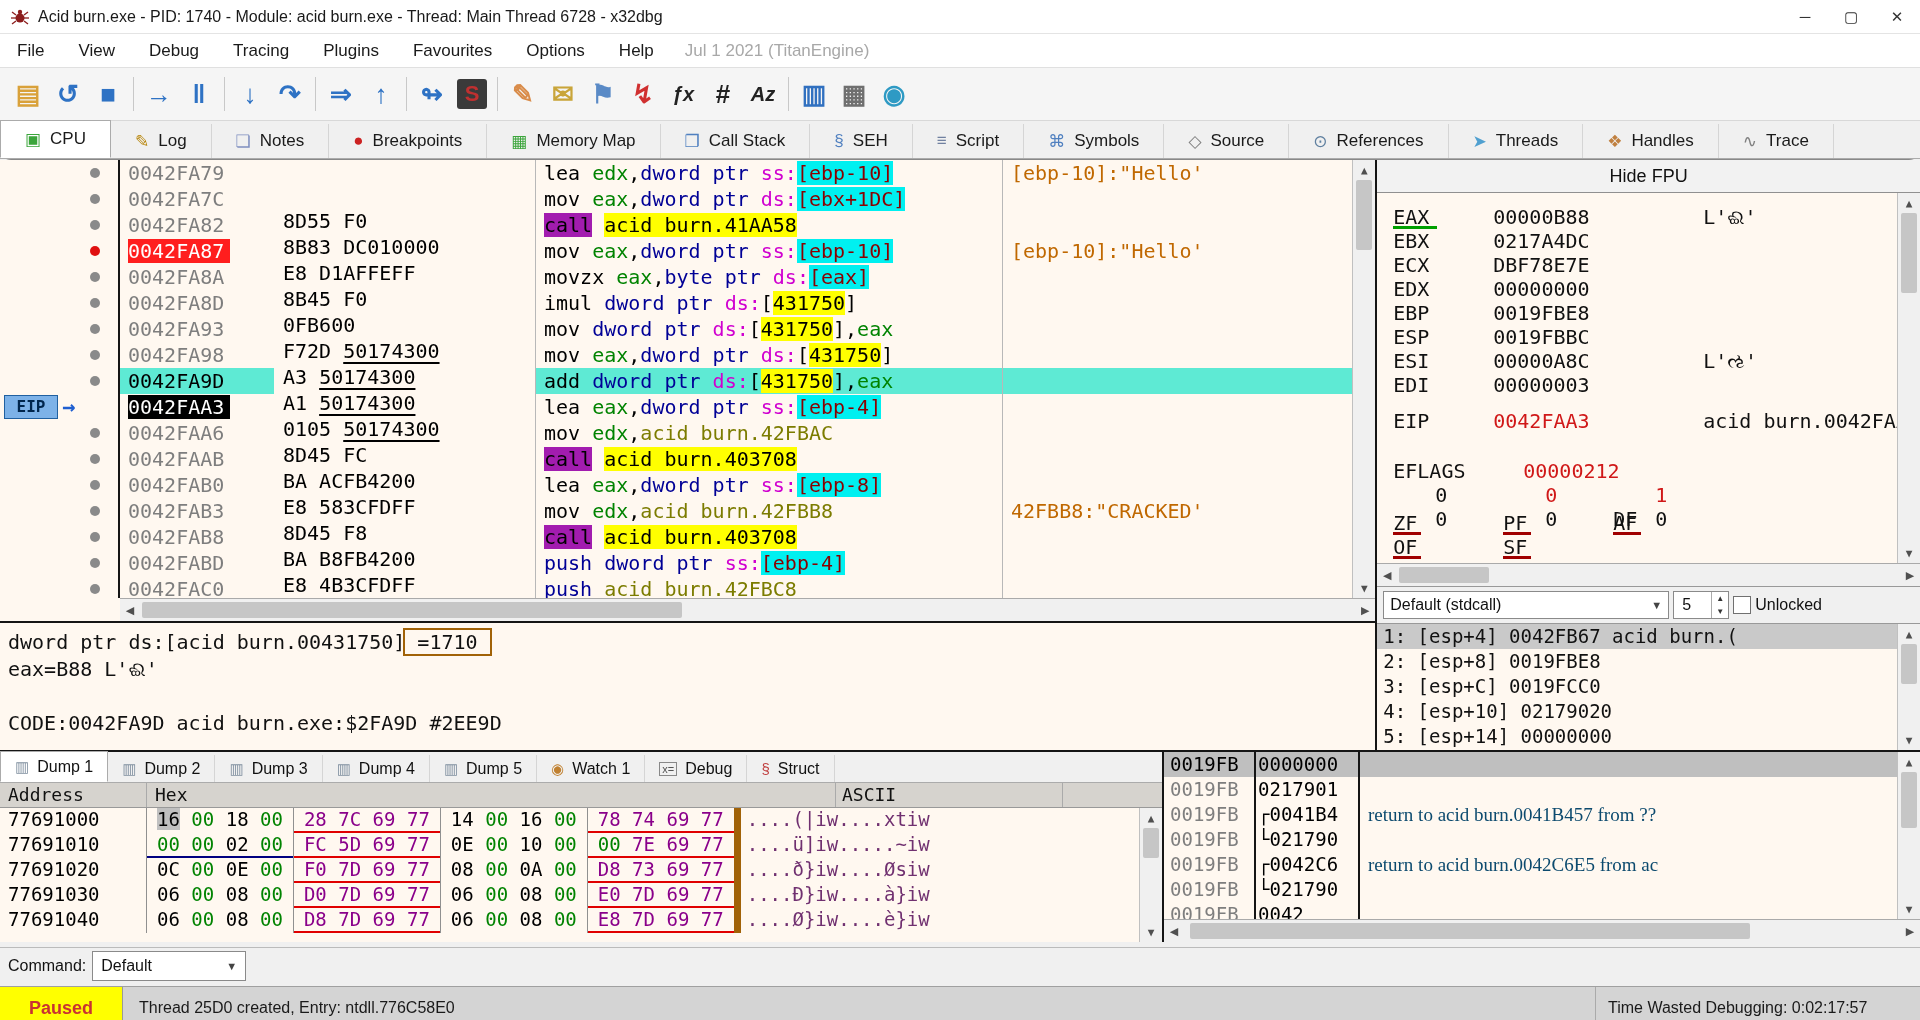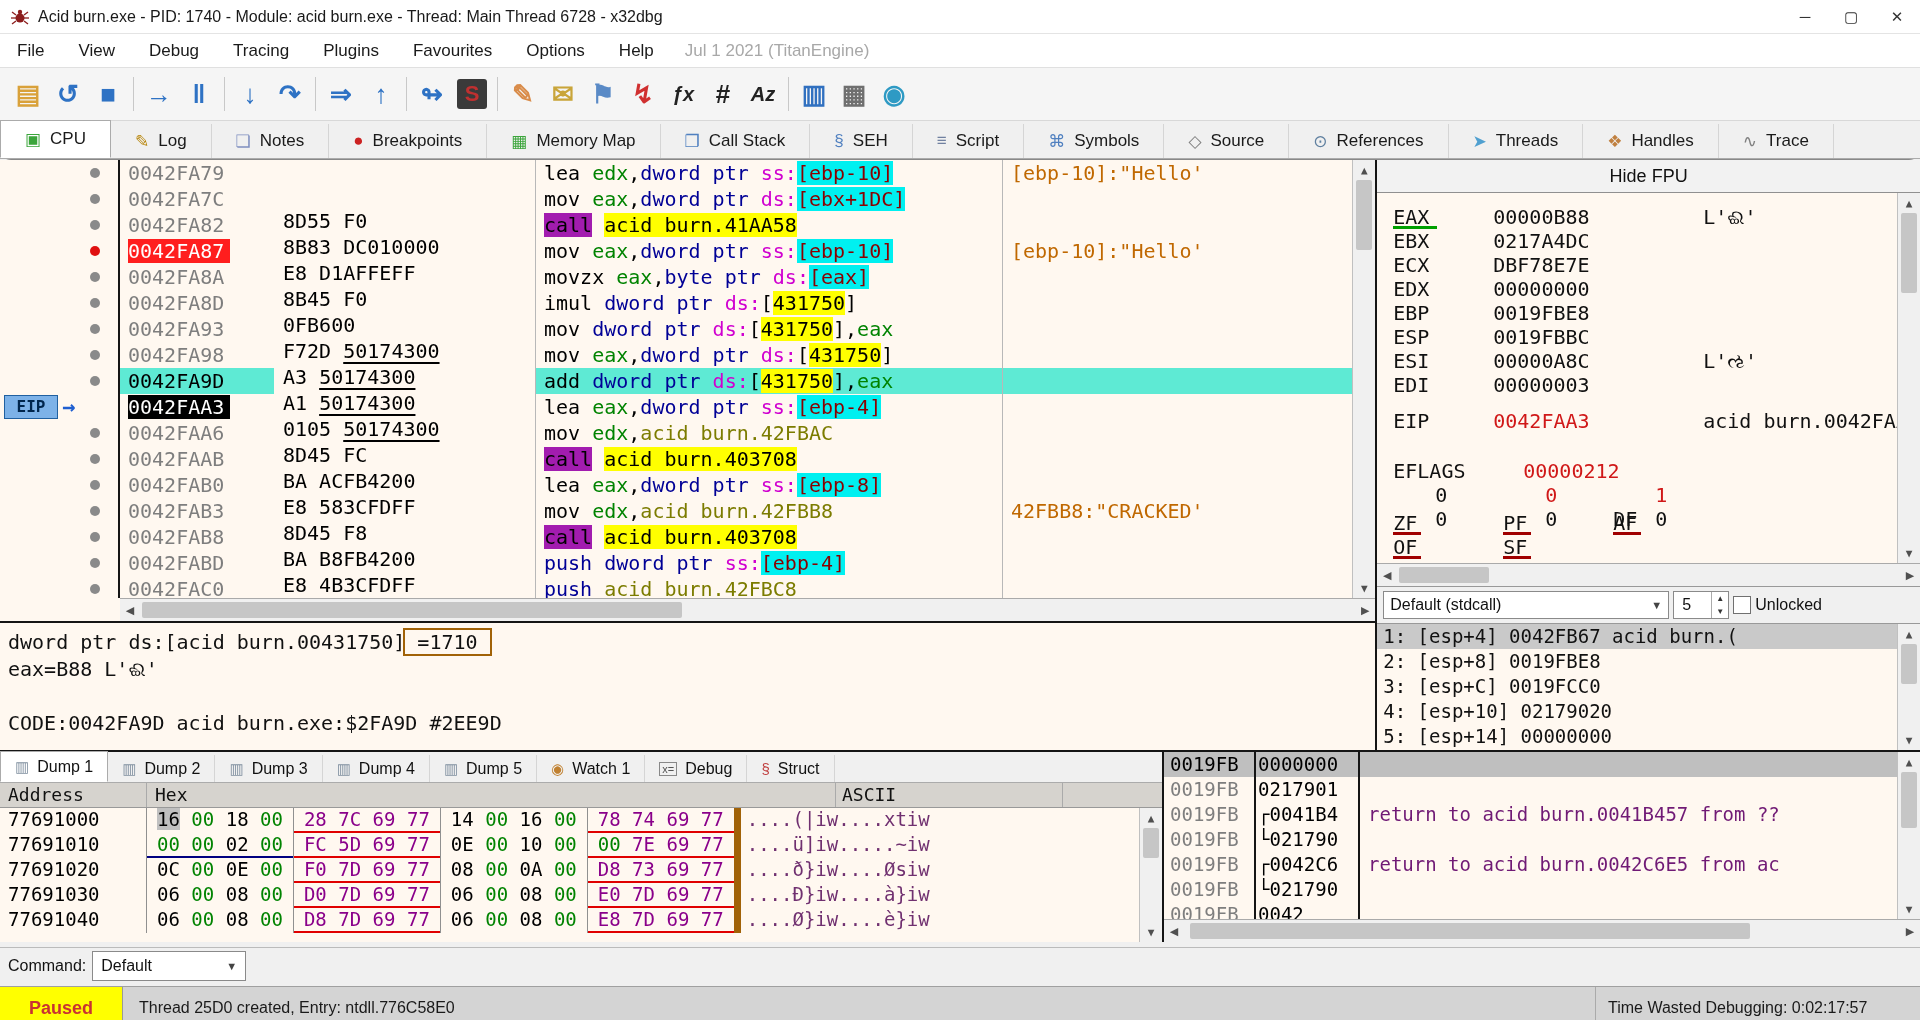--- a/index.html
+++ b/index.html
@@ -106,21 +106,21 @@
   .gu-navy{box-shadow:inset 0 -2px 0 #000080;}
   .b0{color:#008300}.bb{color:#000}.bpv{color:#8A008A}
   .bsel{background:#C0C0C0;}
   .du-ascii{width:220px;padding-left:6px;border-left:7px solid #a16207;color:#703070;white-space:pre;overflow:hidden;}
   
   .stackcol{flex:1;display:flex;flex-direction:column;position:relative;background:#FFF8F0;}
   .strows{flex:1;position:relative;overflow:hidden;}
   .strow{display:flex;height:25px;line-height:25px;font-size:19px;}
   .st-a{width:84px;padding-left:6px;color:#7E7E7E;flex-shrink:0;overflow:hidden;}
   .st-v{width:100px;border-left:2px solid #151515;border-right:2px solid #151515;padding-left:2px;color:#000;flex-shrink:0;overflow:hidden;white-space:pre;}
-  .st-c{flex:1;padding-left:8px;color:#701a75;overflow:hidden;white-space:pre;}
+  .st-c{flex:1;padding-left:8px;color:#0c4a6e;overflow:hidden;white-space:pre;font-family:Liberation Serif, serif;}
   .strow.sel{background:#BFBFBF;}
   .strow.sel .st-a{color:#000;}
   
   .cmdbar{height:36px;background:#F0F0F0;display:flex;align-items:center;padding:0 4px;gap:6px;border-top:1px solid #BBB;margin-top:5px;}
   .cmdlabel{font-size:16px;padding-left:4px;}
   .cmdinput{flex:1;height:28px;border:1px solid #7A7A7A;background:#FFF;font-family:"DejaVu Sans Mono",monospace;font-size:18px;padding:0 8px;color:#222;}
   .cmdinput::placeholder{color:#9A9A9A;}
   .cmddrop{width:136px;height:28px;background:#FFF;border:1px solid #8A8A8A;display:flex;align-items:center;font-size:16px;padding:0 8px;}
   .cmddrop .caret{margin-left:auto;font-size:11px;color:#444;}
   .statusbar{height:42px;background:#D4D4D4;border-top:1px solid #A0A0A0;display:flex;align-items:stretch;margin-top:2px;}

